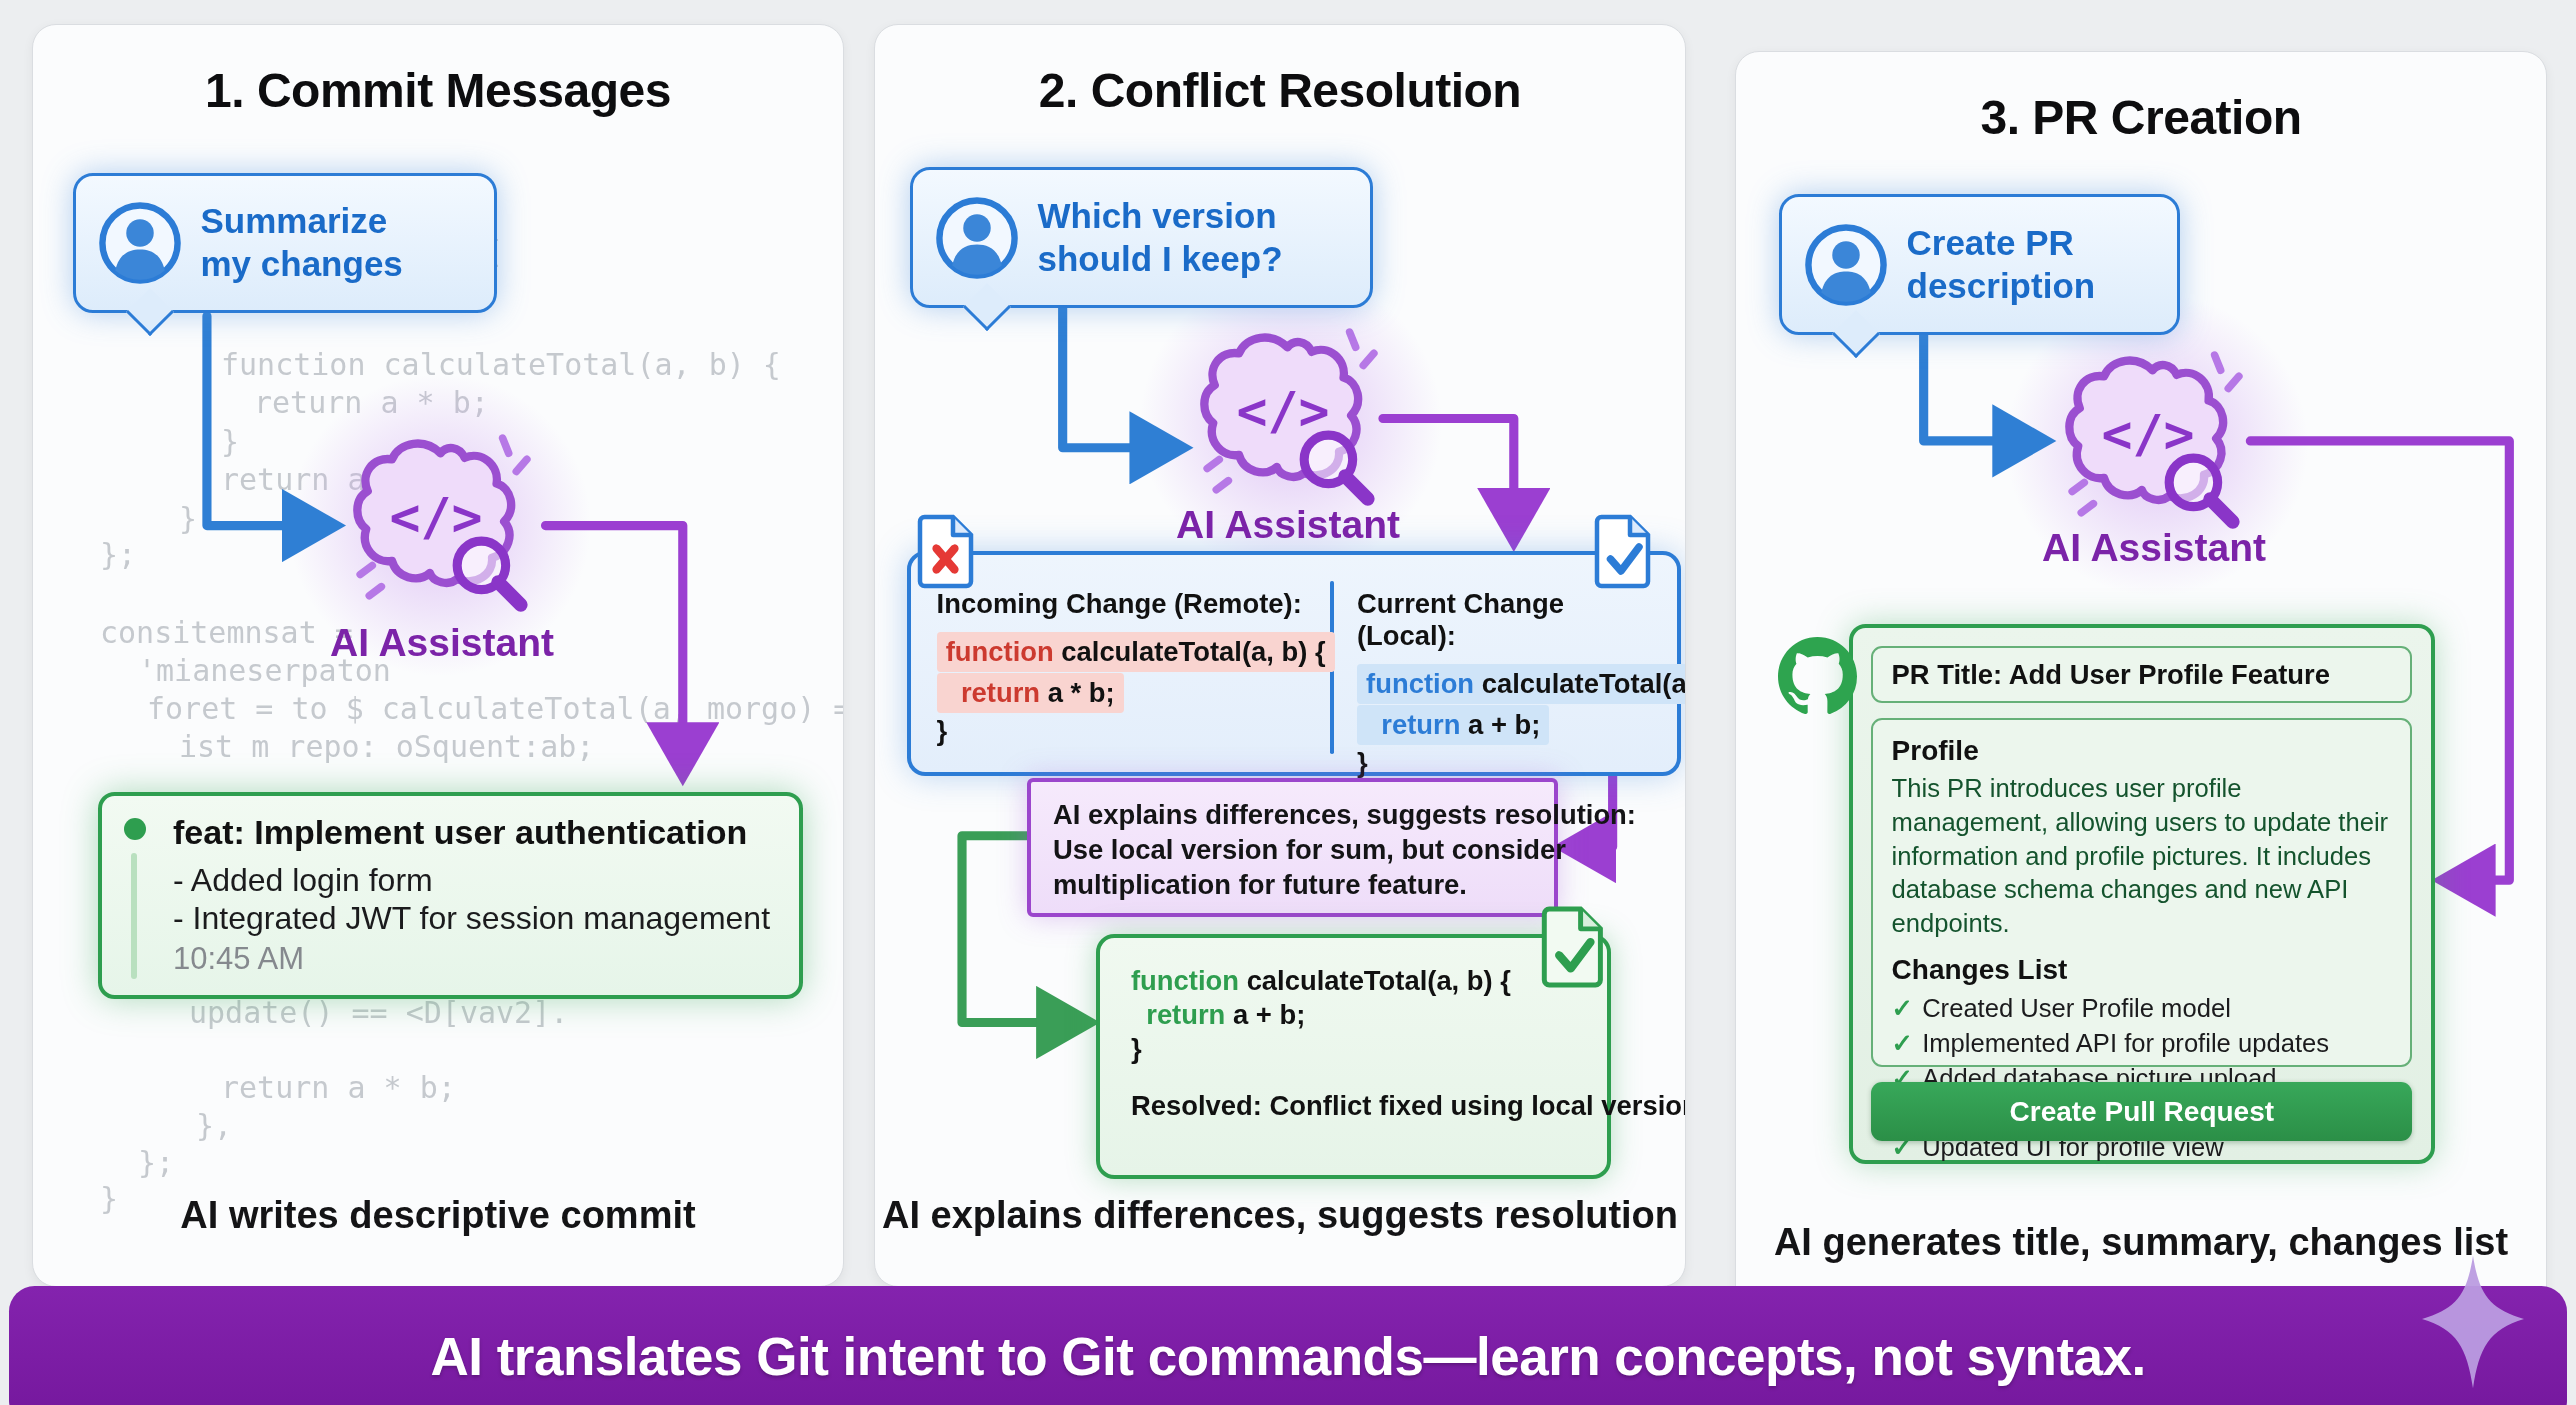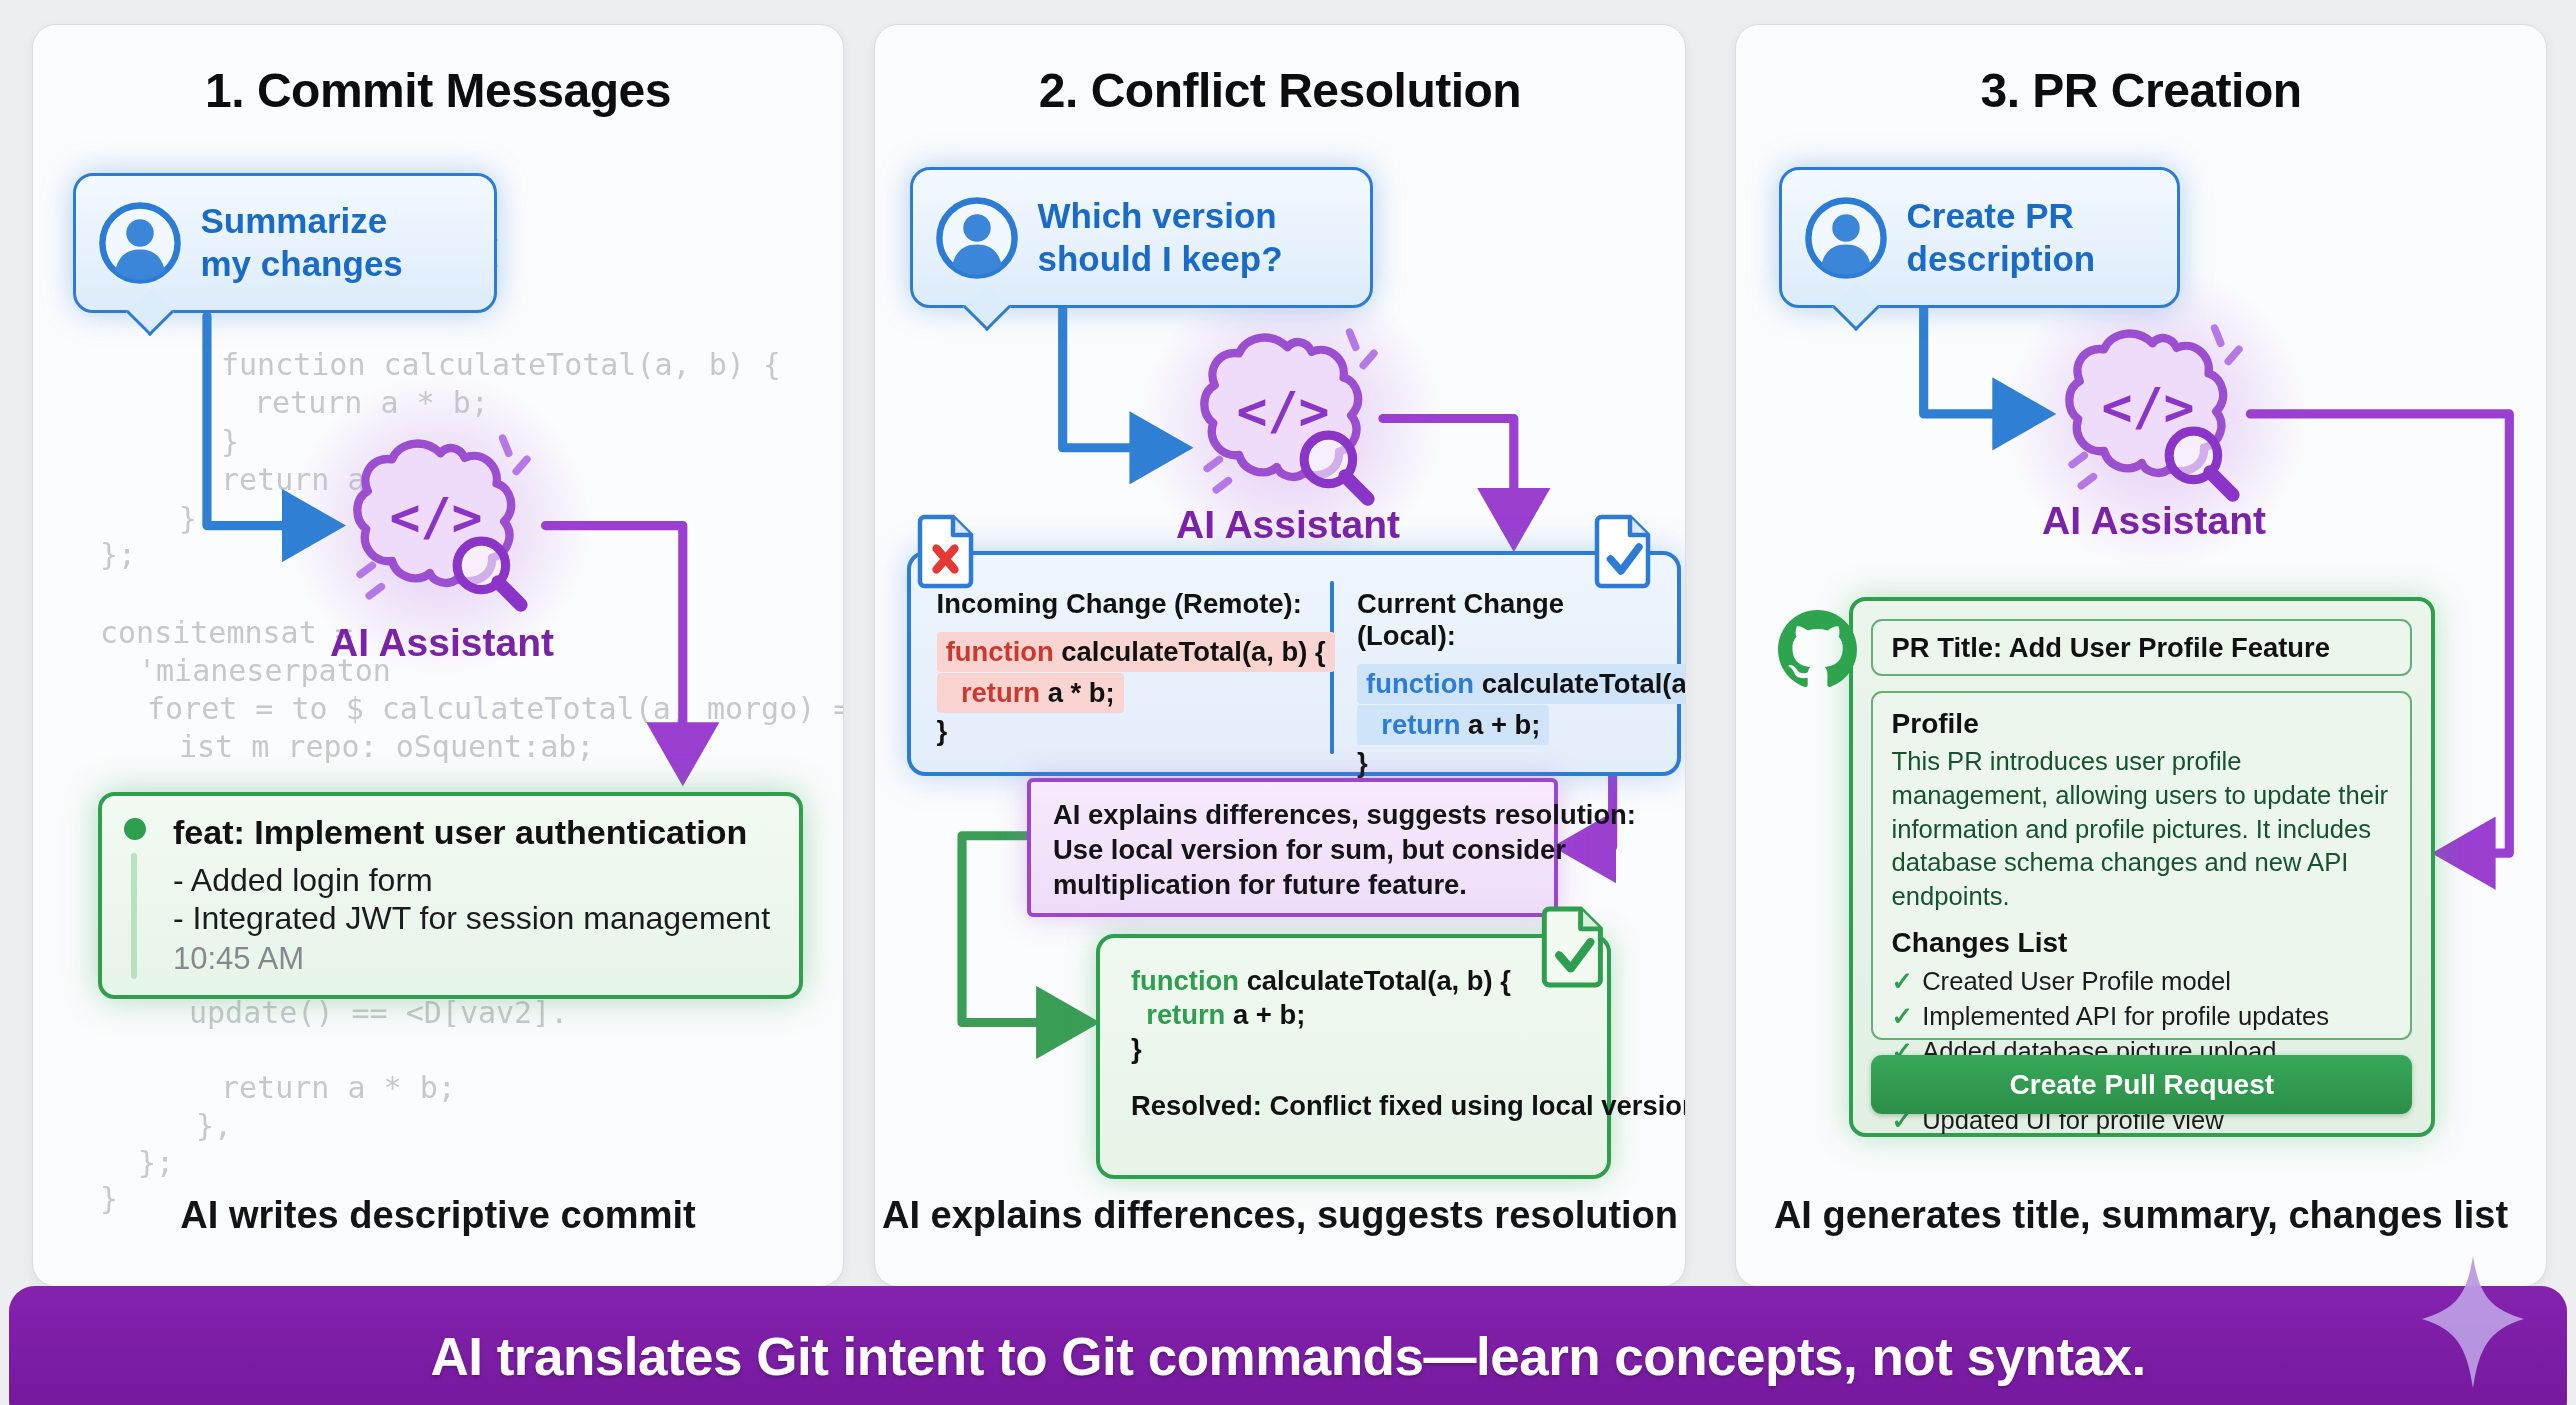--- a/index.html
+++ b/index.html
@@ -247,21 +247,21 @@
     <div class="resolved-box">
       <div class="codeline"><span class="kw-green">function</span><span> calculateTotal(a, b) {</span></div>
       <div class="codeline"><span class="kw-green">  return</span><span> a + b;</span></div>
       <div class="codeline">}</div>
       <div class="resolved-status">Resolved: Conflict fixed using local version.</div>
     </div>
 
     <div class="caption">AI explains differences, suggests resolution</div>
   </div>
 
-  <div class="panel" style="left:1735px;">
+  <div class="panel" style="left:1735px;margin-top:27px;">
     <div class="panel-title">3. PR Creation</div>
 
     <svg class="arrow-svg" viewBox="0 0 885 1378" width="810" height="1261">
       <defs>
         <marker id="ab3" markerWidth="8" markerHeight="8" refX="5" refY="4" orient="auto">
             <path d="M0 0 L7 4 L0 8 Z" fill="#2f7fd4"></path>
           </marker>
         <marker id="ap3" markerWidth="8" markerHeight="8" refX="5" refY="4" orient="auto">
             <path d="M0 0 L7 4 L0 8 Z" fill="#9b3fd1"></path>
           </marker>

